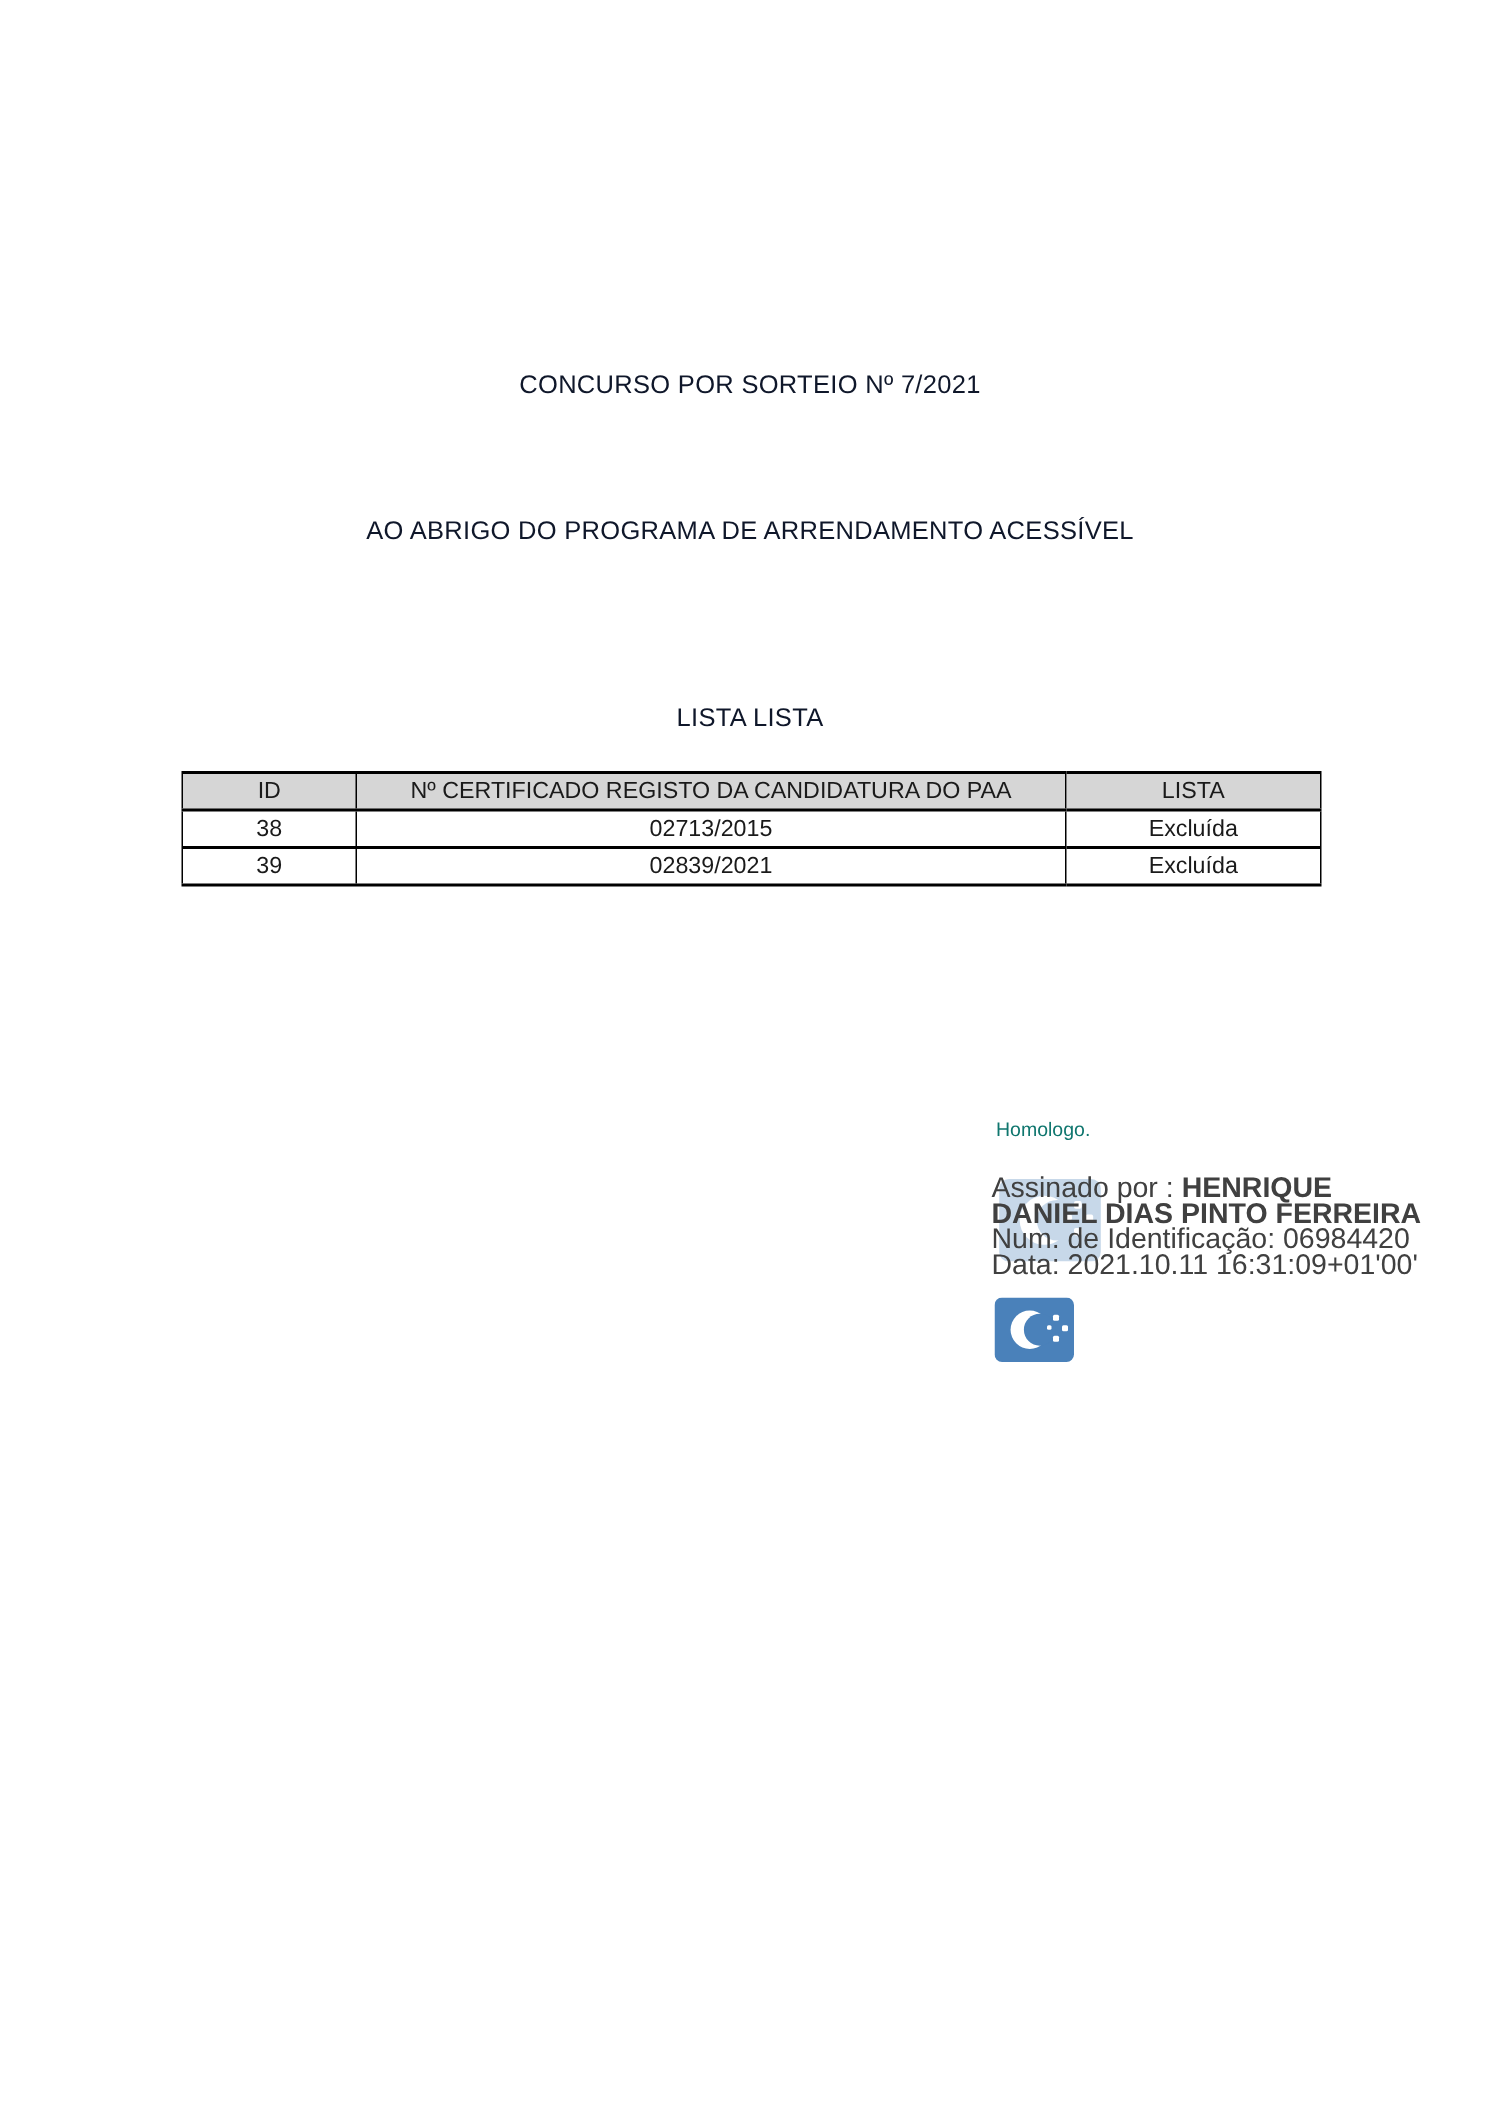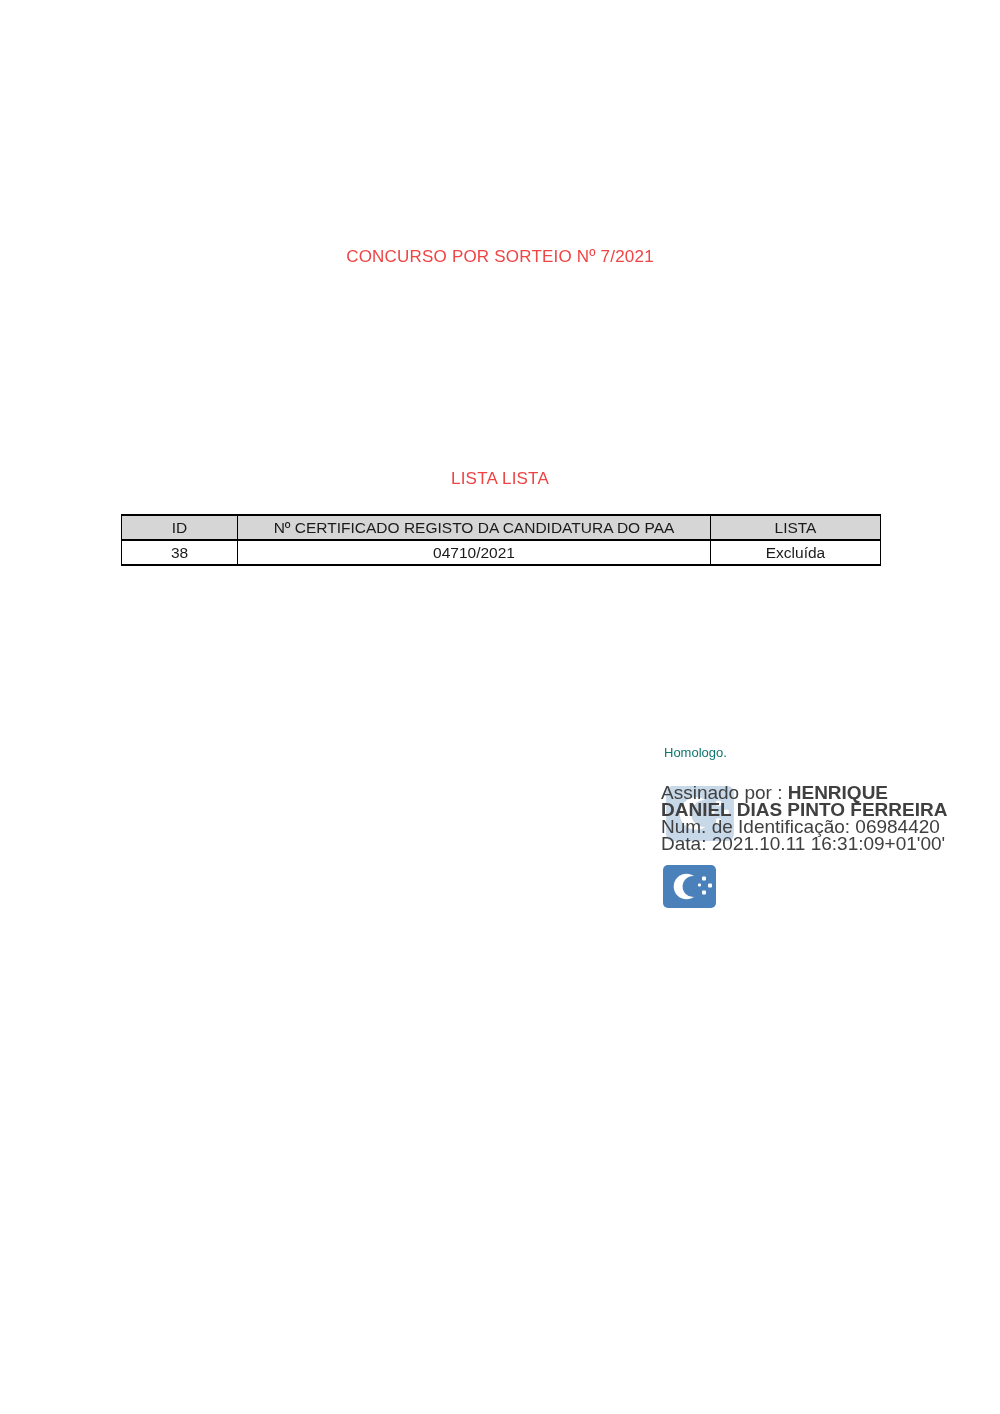--- a/index.html
+++ b/index.html
@@ -16,21 +16,21 @@
   }
 
   
   .title-line {
     position: absolute;
     left: 0;
     width: 1000px;
     text-align: center;
     font-size: 17px;
     letter-spacing: 0.2px;
-    color: #ef4444;
+    color: #0f172a;
   }
   .title-1 { top: 247px; }
   .title-2 { top: 295px; }
   .title-3 { top: 344px; }
   .subtitle { top: 469px; }
 
   
   .result-table {
     position: absolute;
     left: 121px;
@@ -108,34 +108,40 @@
   }
   .cc-dots { display: flex; gap: 8px; margin-top: 4px; }
   .cc-dot { width: 7px; height: 7px; border-radius: 50%; }
 </style>
 </head>
 <body>
 
 <div class="page">
 
   <div class="title-line title-1">CONCURSO POR SORTEIO Nº 7/2021</div>
+  <div class="title-line title-3">AO ABRIGO DO PROGRAMA DE ARRENDAMENTO ACESSÍVEL</div>
   <div class="title-line subtitle">LISTA LISTA</div>
 
   <table class="result-table">
     <thead>
       <tr>
         <th class="col-id" style="background: rgb(214, 214, 214);">ID</th>
         <th class="col-cert" style="background: rgb(214, 214, 214);">Nº CERTIFICADO REGISTO DA CANDIDATURA DO PAA</th>
         <th class="col-estado" style="background: rgb(214, 214, 214);">LISTA</th>
       </tr>
     </thead>
     <tbody>
       <tr>
         <td>38</td>
-        <td>04710/2021</td>
+        <td>02713/2015</td>
+        <td>Excluída</td>
+      </tr>
+      <tr>
+        <td>39</td>
+        <td>02839/2021</td>
         <td>Excluída</td>
       </tr>
     </tbody>
   </table>
 
   <div class="homologo">Homologo.</div>
 
   <svg class="sig-watermark" viewBox="0 0 53 43" xmlns="http://www.w3.org/2000/svg" aria-hidden="true">
     <rect x="0" y="0" width="53" height="43" rx="5" fill="#4a81ba"></rect>
     <circle cx="23.5" cy="21.5" r="12.8" fill="#ffffff"></circle>

